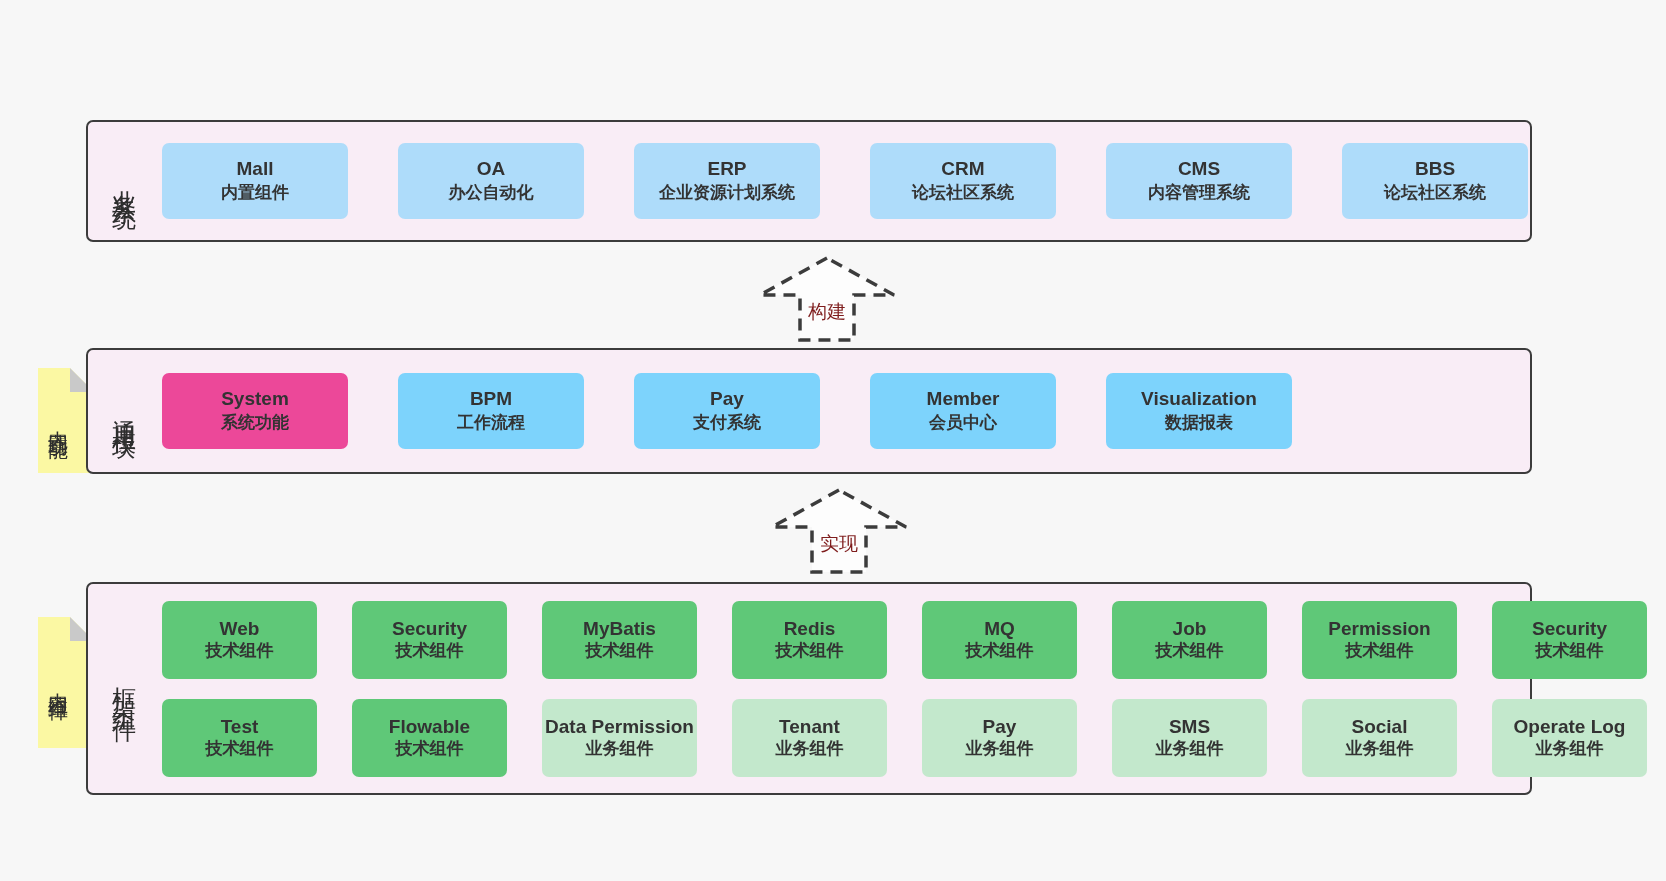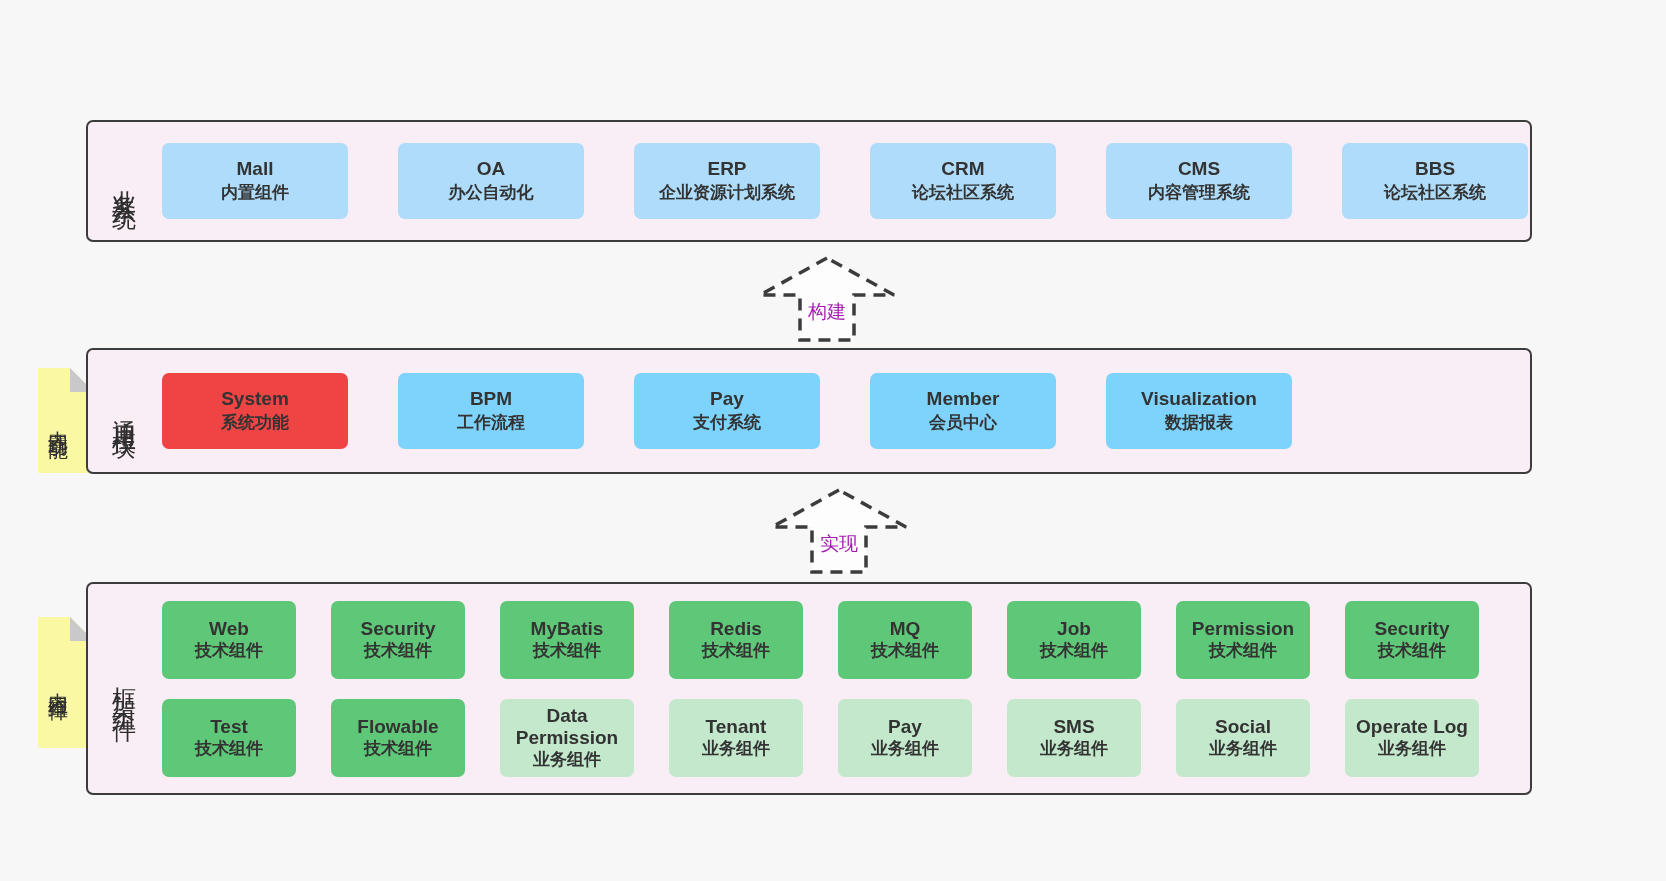--- a/index.html
+++ b/index.html
@@ -53,23 +53,23 @@
     flex-direction:column;
     align-items:center;
     justify-content:center;
     text-align:center;
     line-height:24px;
     flex:none;
   }
   .dbox .t { font-size:19px; }
   .dbox .s { font-size:17px; }
   .w186 { width:186px; }
-  .w140 { width:134px; height:78px; line-height:22px; }
+  .w140 { width:155px; height:78px; line-height:22px; }
   .blue  { background:#aedcfa; }
-  .red   { background:#ef4444; }
+  .red   { background:#ec4899; }
   .pink  { background:#7dd3fc; }
   .green { background:#5fc878; }
   .lightgreen { background:#c3e8cc; }
 
   
   .sticky-note {
     position:absolute;
     left:38px;
     width:56px;
     background:#fbf8a3;
@@ -113,21 +113,21 @@
   }
   #arrow-build     { left:757px; top:255px; }
   #arrow-implement { left:769px; top:487px; }
   .up-arrow svg { position:absolute; inset:0; }
   .arrow-label {
     position:absolute;
     left:50%; top:44px;
     transform:translateX(-50%);
     background:#fdfdfd;
     font-size:19px;
-    color:#a21caf;
+    color:#7f1d1d;
     padding:0 3px;
     white-space:nowrap;
   }
 </style>
 </head>
 <body>
 
 <div class="sticky-note" id="note-module">
   <span class="note-text">内置功能</span>
   <span class="fold"></span>

